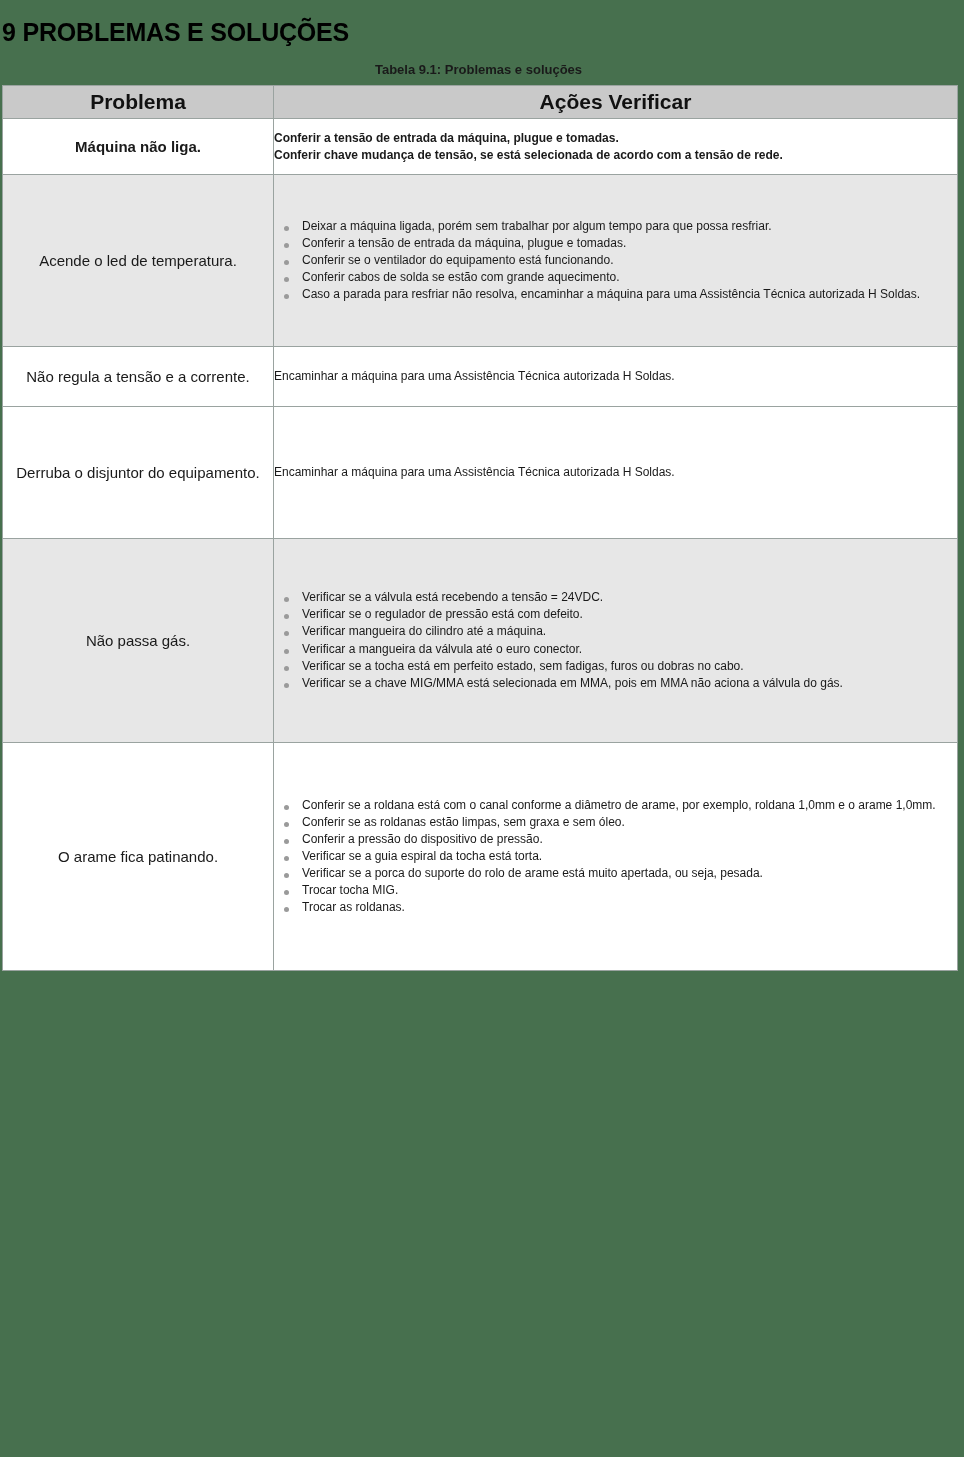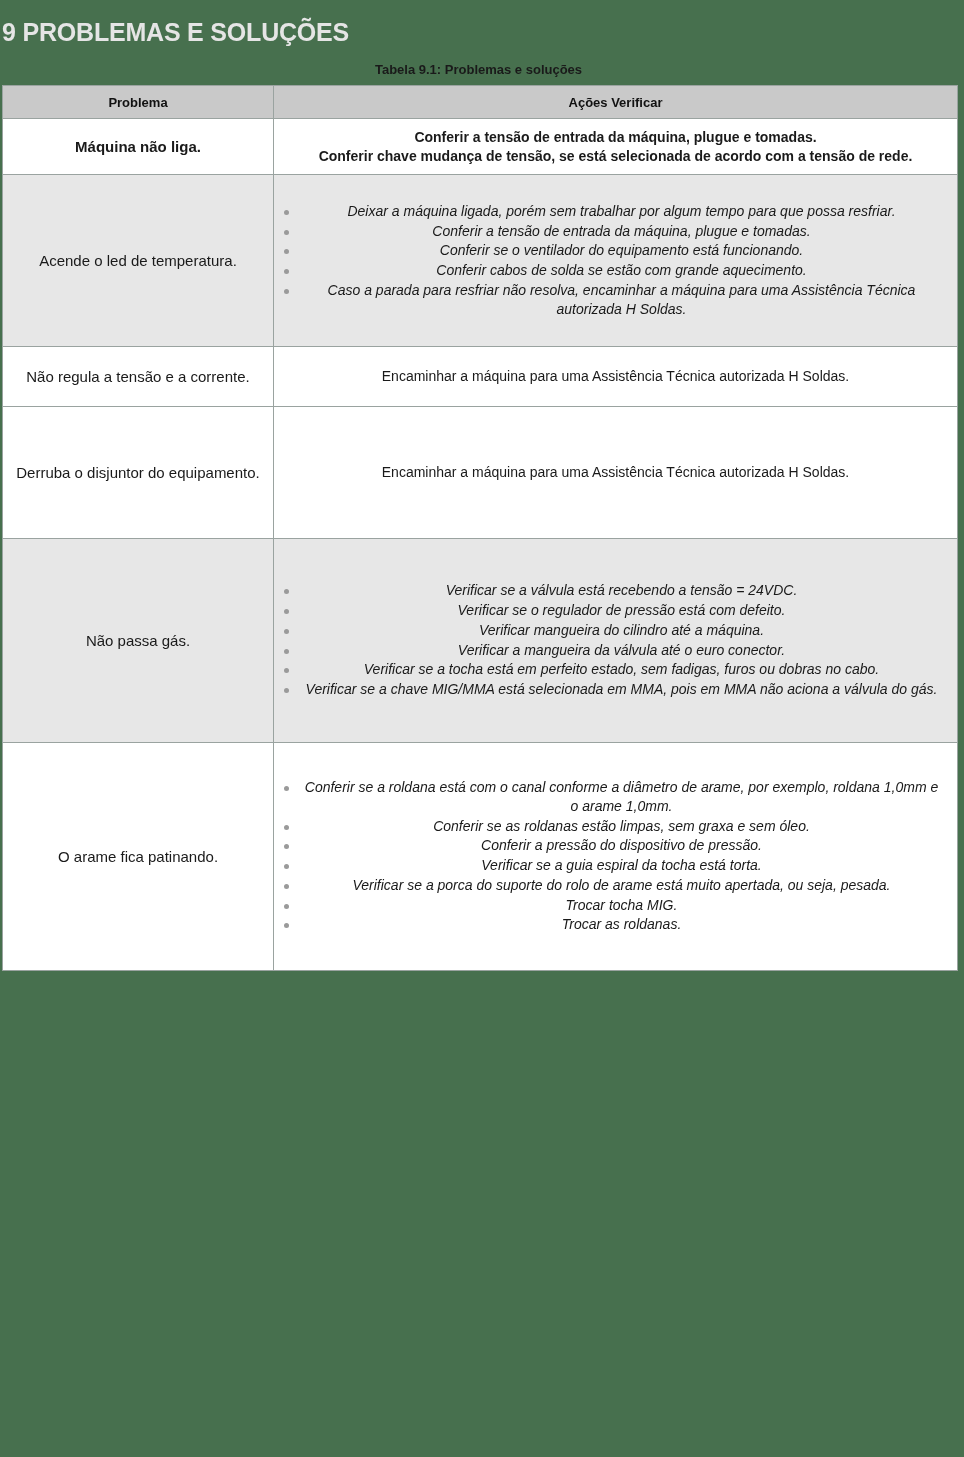--- a/index.html
+++ b/index.html
@@ -17,21 +17,21 @@
     position: relative;
     width: 964px;
     height: 1457px;
   }
   .chapter-title {
     position: absolute;
     top: 2px;
     left: 2px;
     font-size: 25px;
     font-weight: bold;
-    color: #e5e5e5;
+    color: #000000;
     letter-spacing: -0.2px;
     line-height: 1.1;
     white-space: nowrap;
   }
   .table-caption {
     position: absolute;
     top: 62px;
     left: 0;
     width: 957px;
     text-align: center;
@@ -52,56 +52,54 @@
     background: #ffffff;
   }
   table.ps-table th,
   table.ps-table td {
     border: 1px solid #9aa3a0;
     vertical-align: middle;
     padding: 0;
   }
   thead th {
     background: #c9c9c9;
-    font-size: 13px;
+    font-size: 21px;
     font-weight: bold;
     color: #111111;
     text-align: center;
     height: 32px;
     padding: 2px 4px;
   }
   col.col-problem { width: 271px; }
   col.col-actions { width: 684px; }
 
   td.problem-cell {
     text-align: center;
     font-size: 15px;
     color: #1a1a1a;
     line-height: 1.32;
     padding: 6px 9px;
   }
   td.actions-cell {
-    font-size: 14px;
+    font-size: 12px;
     color: #1a1a1a;
     line-height: 1.34;
     padding: 8px 10px 8px 10px;
     vertical-align: top;
-    text-align: center;
   }
   tr.shade td { background: #e7e7e7; }
   tr.plain td { background: #ffffff; }
 
   .plain-lines p {
     margin: 0;
   }
   ul.action-list {
     margin: 0;
     padding: 0 16px 0 28px;
     list-style: none;
-    font-style: italic;
   }
   ul.action-list li {
     position: relative;
     margin: 0 0 1px 0;
     padding: 0 0 0 0;
     line-height: 1.34;
   }
   ul.action-list li .bullet-dot {
     position: absolute;
     left: -18px;

